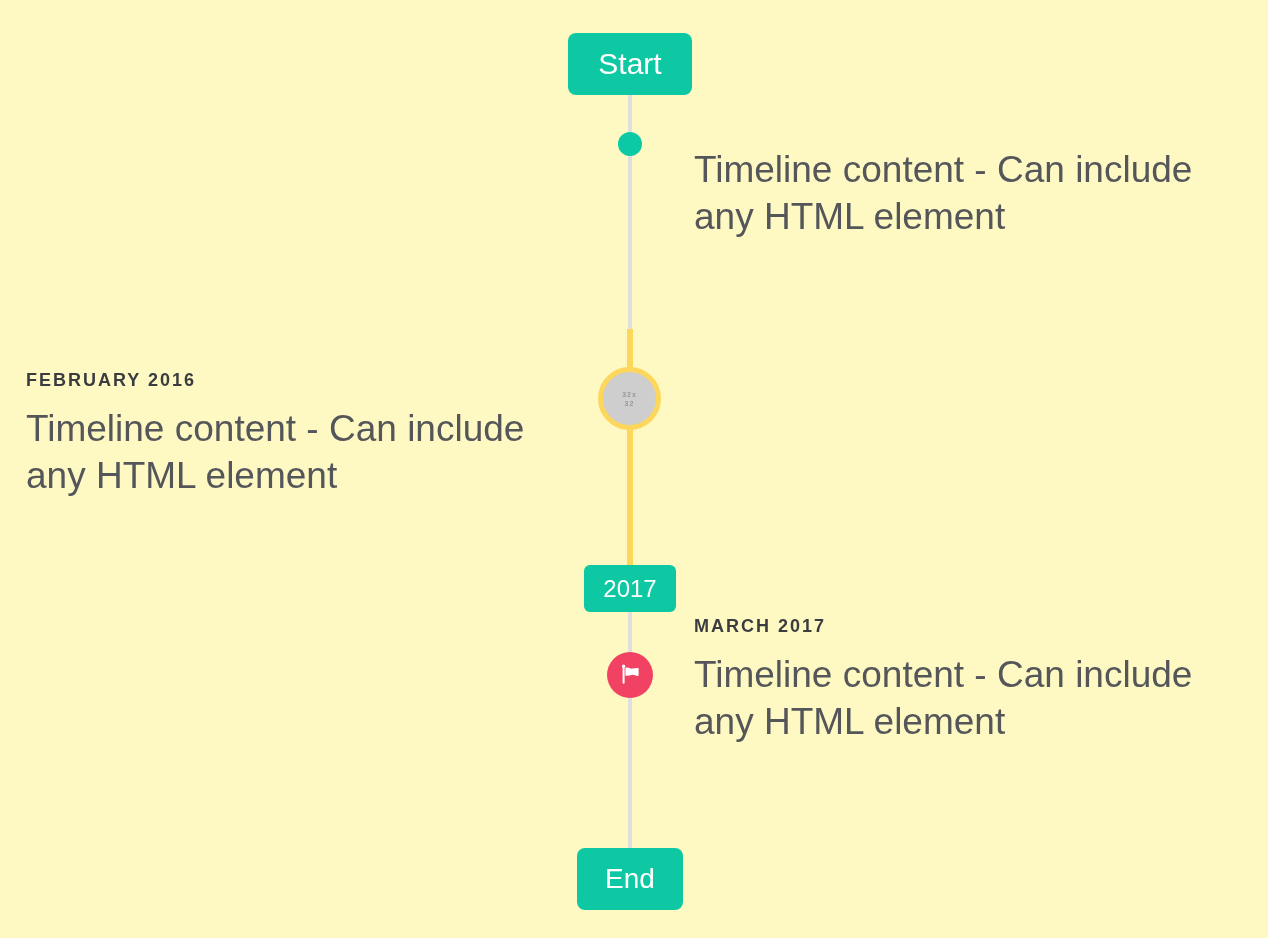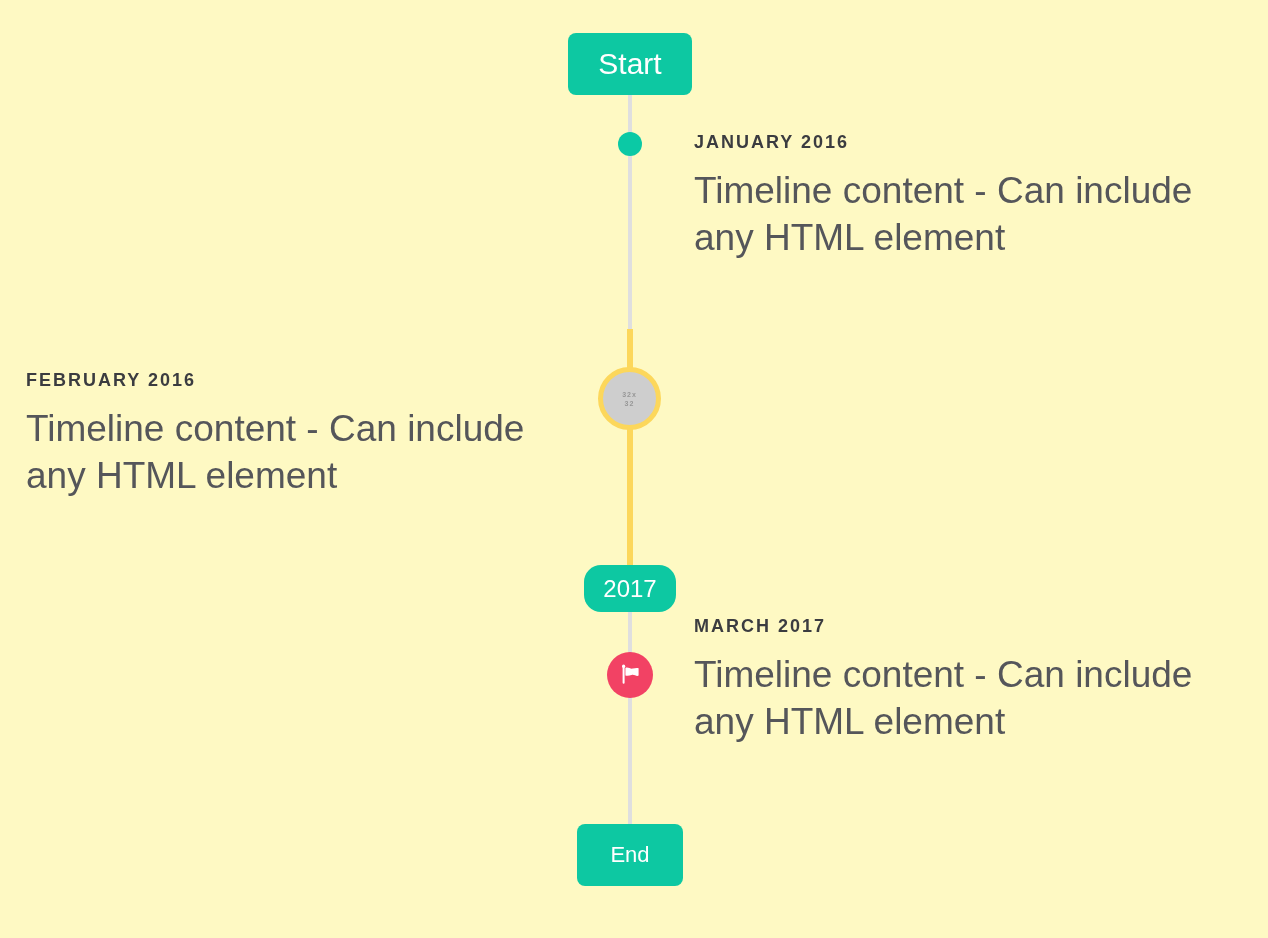--- a/index.html
+++ b/index.html
@@ -43,22 +43,22 @@
     color: #ffffff;
     display: flex;
     align-items: center;
     justify-content: center;
     border-radius: 8px;
     z-index: 4;
     cursor: pointer;
     user-select: none;
   }
   .tl-badge.start { top: 33px;  width: 124px; height: 62px; font-size: 30px; }
-  .tl-badge.end   { top: 824px; width: 106px; height: 62px; font-size: 22px; }
-  .tl-badge.year  { top: 565px; width: 92px;  height: 47px; font-size: 24px; border-radius: 17px; text-align: right; }
+  .tl-badge.end   { top: 848px; width: 106px; height: 62px; font-size: 28px; }
+  .tl-badge.year  { top: 565px; width: 92px;  height: 47px; font-size: 24px; border-radius: 6px; text-align: right; }
 
   
   .tl-marker { position: absolute; z-index: 3; }
   .marker-dot {
     left: 618px; top: 132px;
     width: 24px; height: 24px;
     border-radius: 50%;
     background: #0bc9a5;
   }
   .marker-image {
@@ -123,21 +123,20 @@
 
 <div class="timeline-canvas">
 
   <div class="tl-line"></div>
   <div class="tl-line-highlight"></div>
 
   <div class="tl-badge start">Start</div>
 
   <div class="tl-marker marker-dot"></div>
   <div class="tl-event right ev-1">
-    <div class="event-title">JANUARY 2016</div>
     <div class="event-body">Timeline content - Can include any HTML element</div>
   </div>
 
   <div class="tl-marker marker-image">
     <span class="placeholder-text">32x32</span>
   </div>
   <div class="tl-event left ev-2">
     <div class="event-title">FEBRUARY 2016</div>
     <div class="event-body">Timeline content - Can include any HTML element</div>
   </div>

